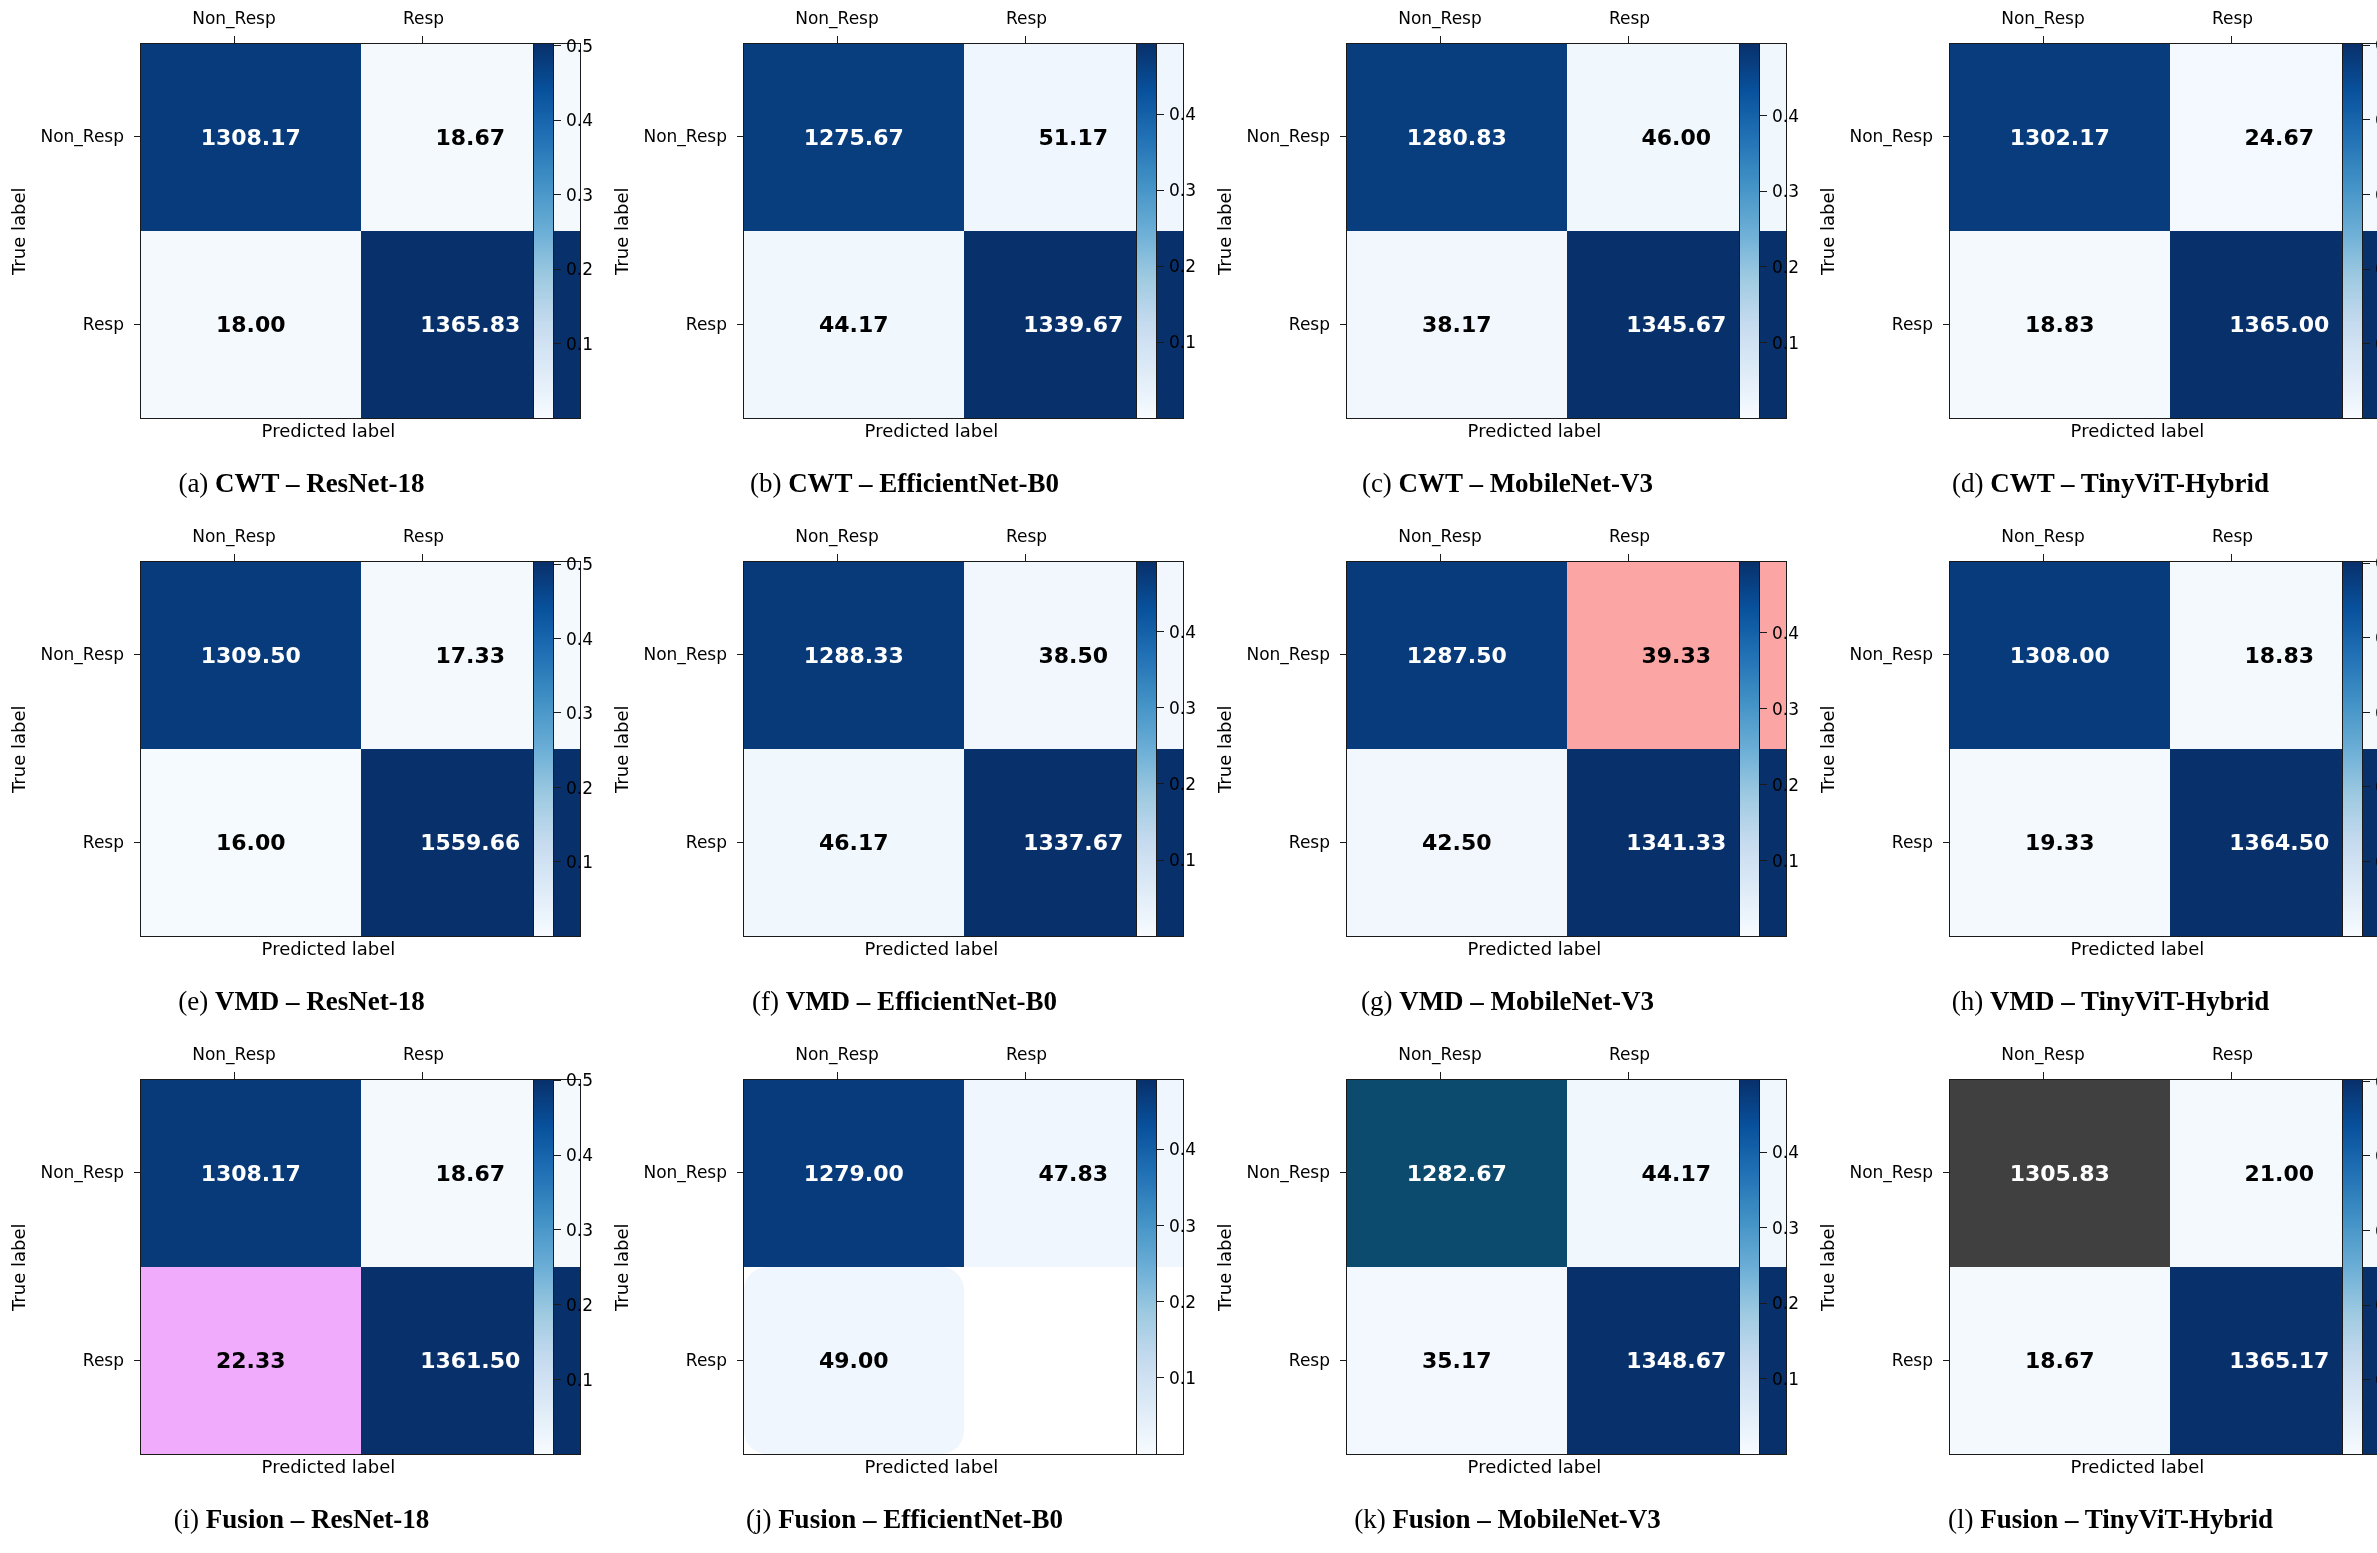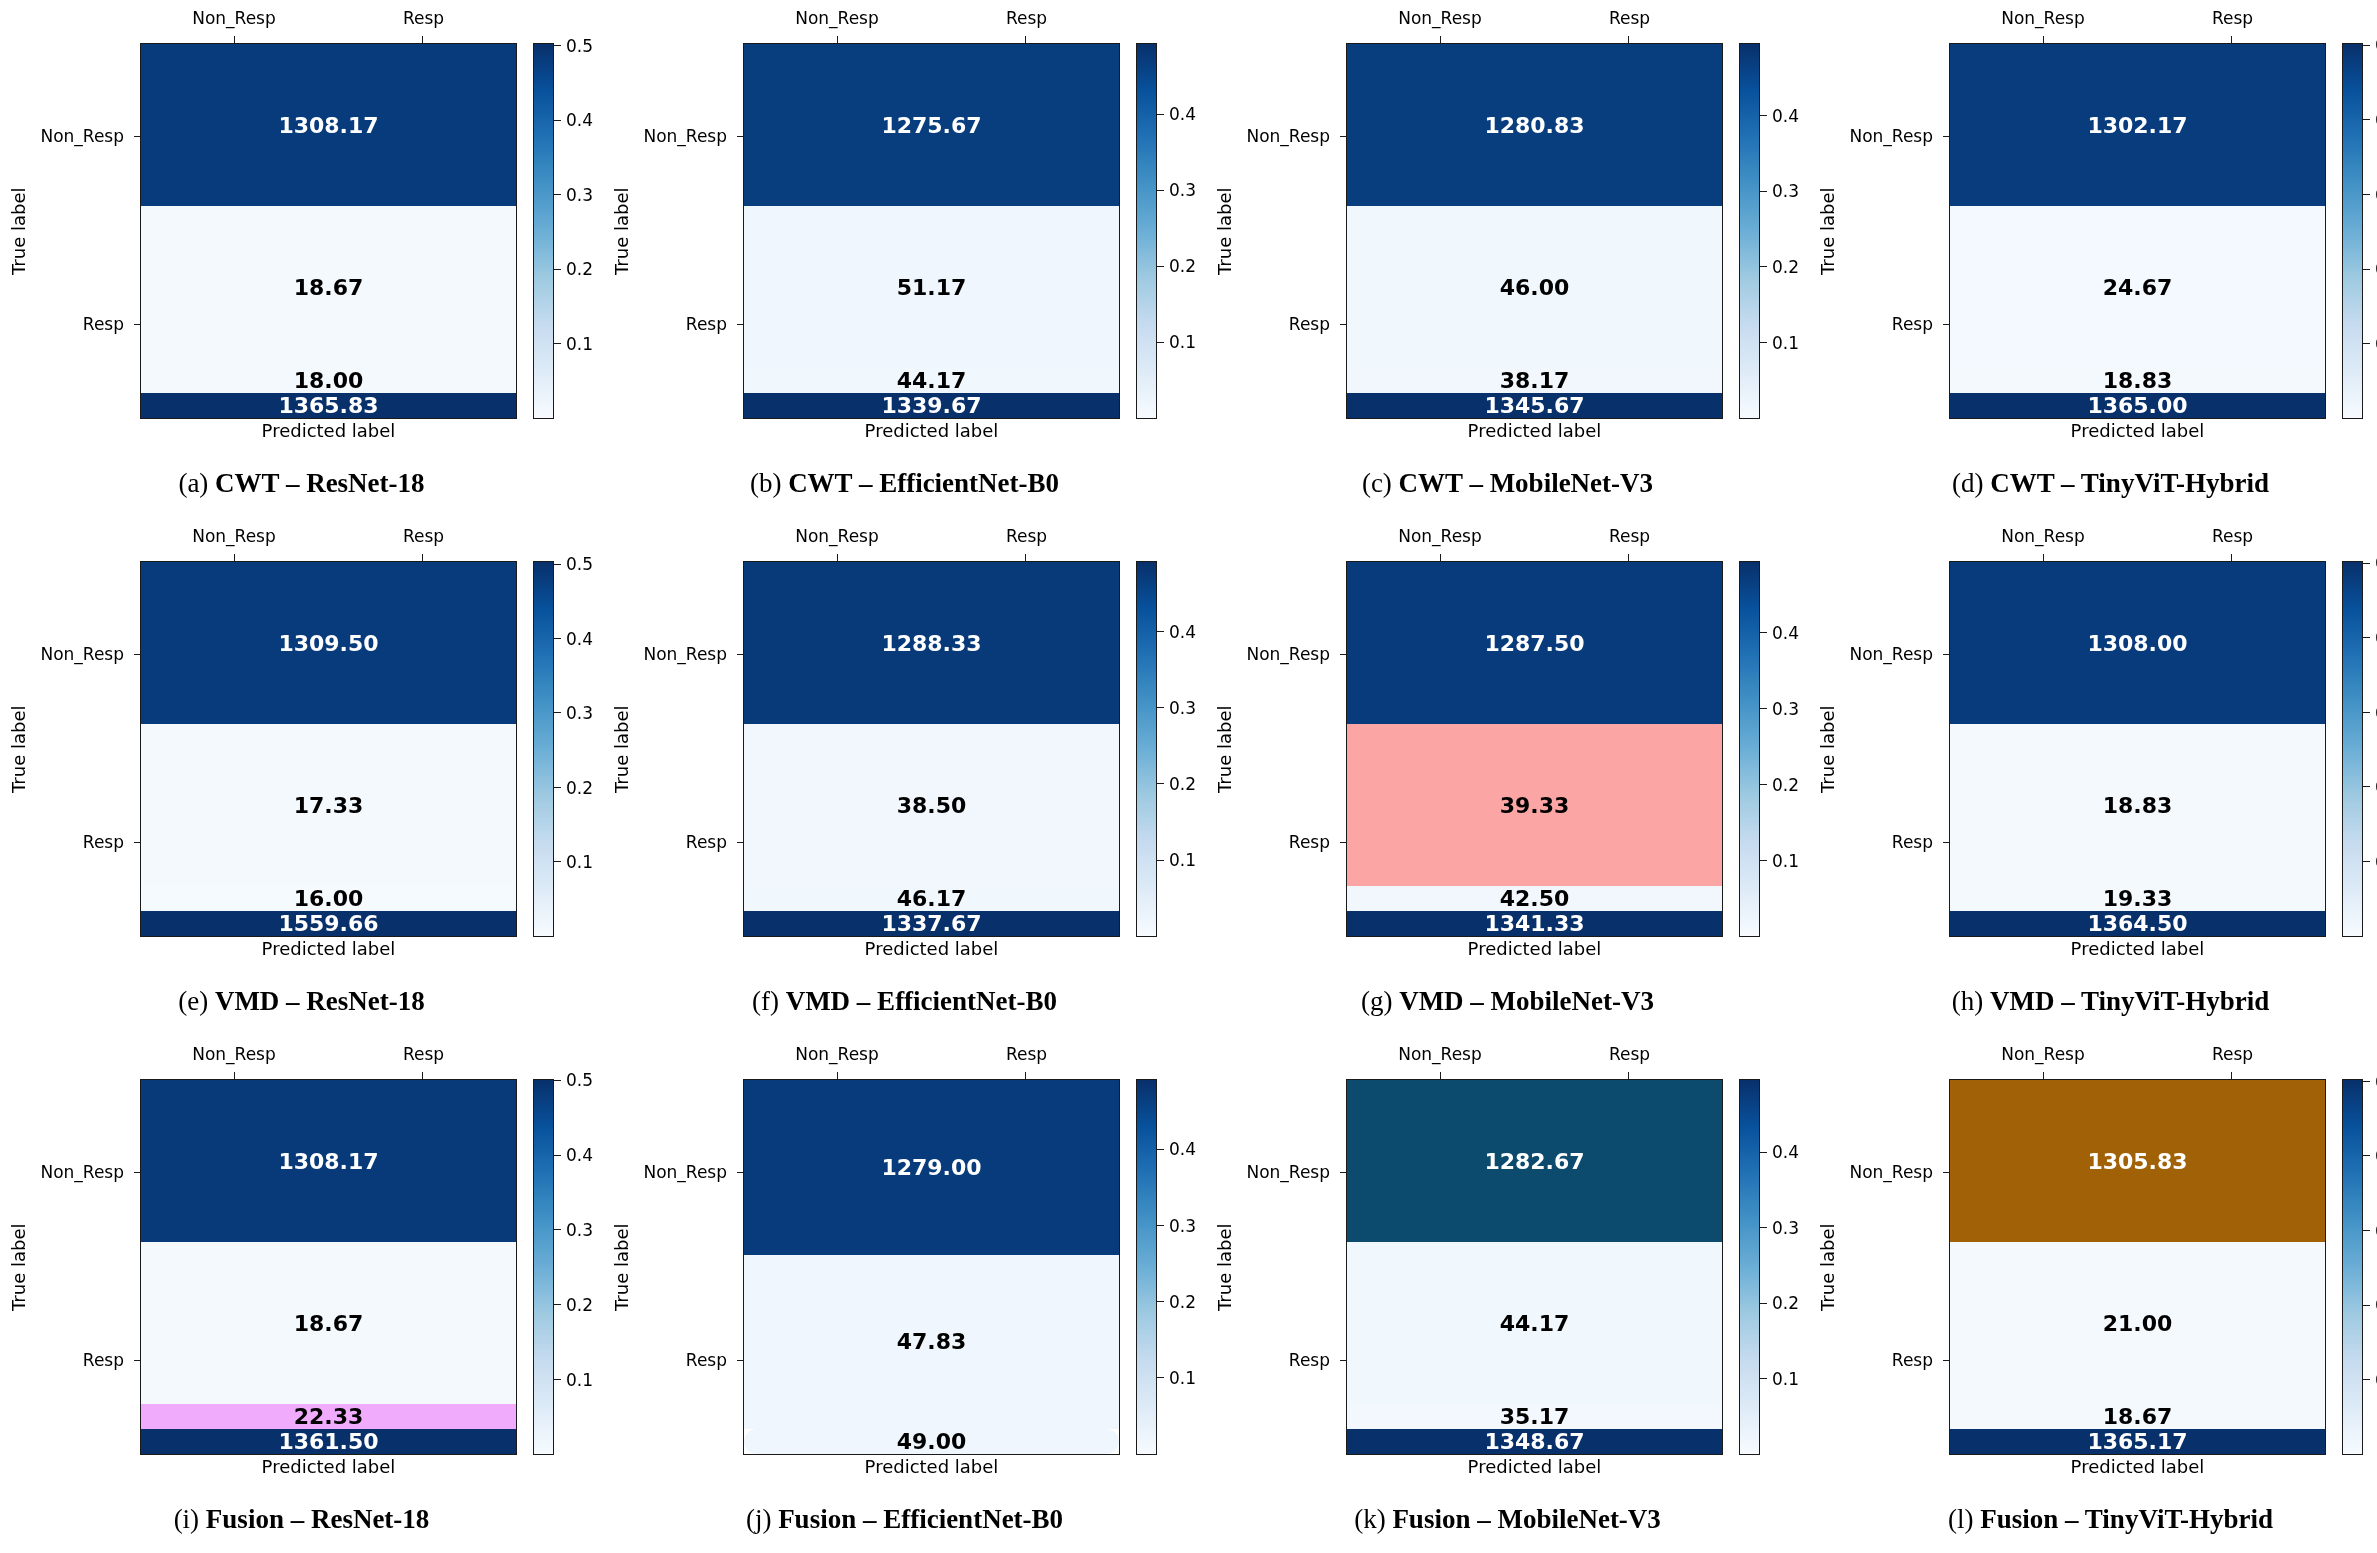--- a/index.html
+++ b/index.html
@@ -1,22 +1,22 @@
 <!DOCTYPE html>
 <html style="font-size:7.6px"><head>
 <meta charset="utf-8">
 <style>
   html,body{margin:0;padding:0;background:#ffffff;}
   #figure{position:relative;width:2413px;height:1553px;background:#ffffff;
           font-family:"DejaVu Sans","Liberation Sans",sans-serif;color:#000;}
   .grid{display:grid;grid-template-columns:repeat(4,603px);grid-template-rows:repeat(3,518px);}
   .panel{position:relative;width:603px;height:518px;}
-  .matrix{position:absolute;left:140px;top:43px;width:377px;height:376px;
+  .matrix{position:absolute;left:140px;top:43px;width:441px;height:376px;
           border:1.4px solid #1a1a1a;box-sizing:border-box;display:grid;
-          grid-template-columns:1fr;grid-template-rows:1fr 1fr;}
+          grid-template-columns:1fr 1fr;grid-template-rows:1fr 1fr;}
   .cell{display:flex;align-items:center;justify-content:center;
         font-weight:bold;font-size:22px;}
   .col-label{position:absolute;top:7.6px;height:21px;line-height:21px;
              text-align:center;font-size:17px;}
   .col-label.c0{left:140px;width:188px;}
   .col-label.c1{left:329px;width:189px;}
   .tick-top{position:absolute;top:36px;width:1.4px;height:6.7px;background:#1a1a1a;}
   .tick-top.c0{left:234px;} .tick-top.c1{left:422px;}
   .row-label{position:absolute;left:0;width:124px;height:21px;line-height:21px;
              text-align:right;font-size:17px;}
@@ -409,21 +409,21 @@
     <div class="col-label c0">Non_Resp</div>
     <div class="col-label c1">Resp</div>
     <div class="tick-top c0"></div>
     <div class="tick-top c1"></div>
     <div class="row-label r0">Non_Resp</div>
     <div class="row-label r1">Resp</div>
     <div class="tick-left r0"></div>
     <div class="tick-left r1"></div>
     <div class="ylabel">True label</div>
     <div class="matrix">
-      <div class="cell" style="background: #a16207; color: rgb(255, 255, 255);">1305.83</div>
+      <div class="cell" style="background: #404040; color: rgb(255, 255, 255);">1305.83</div>
       <div class="cell" style="background: rgb(244, 249, 254); color: rgb(0, 0, 0);">21.00</div>
       <div class="cell" style="background: rgb(244, 249, 254); color: rgb(0, 0, 0);">18.67</div>
       <div class="cell" style="background: rgb(8, 48, 107); color: rgb(255, 255, 255);">1365.17</div>
     </div>
     <div class="colorbar"></div>
     <div class="xlabel">Predicted label</div>
     <div class="caption">
       <span class="cap-prefix">(l)</span>
       <span> </span>
       <span class="cap-title">Fusion – TinyViT-Hybrid</span>

